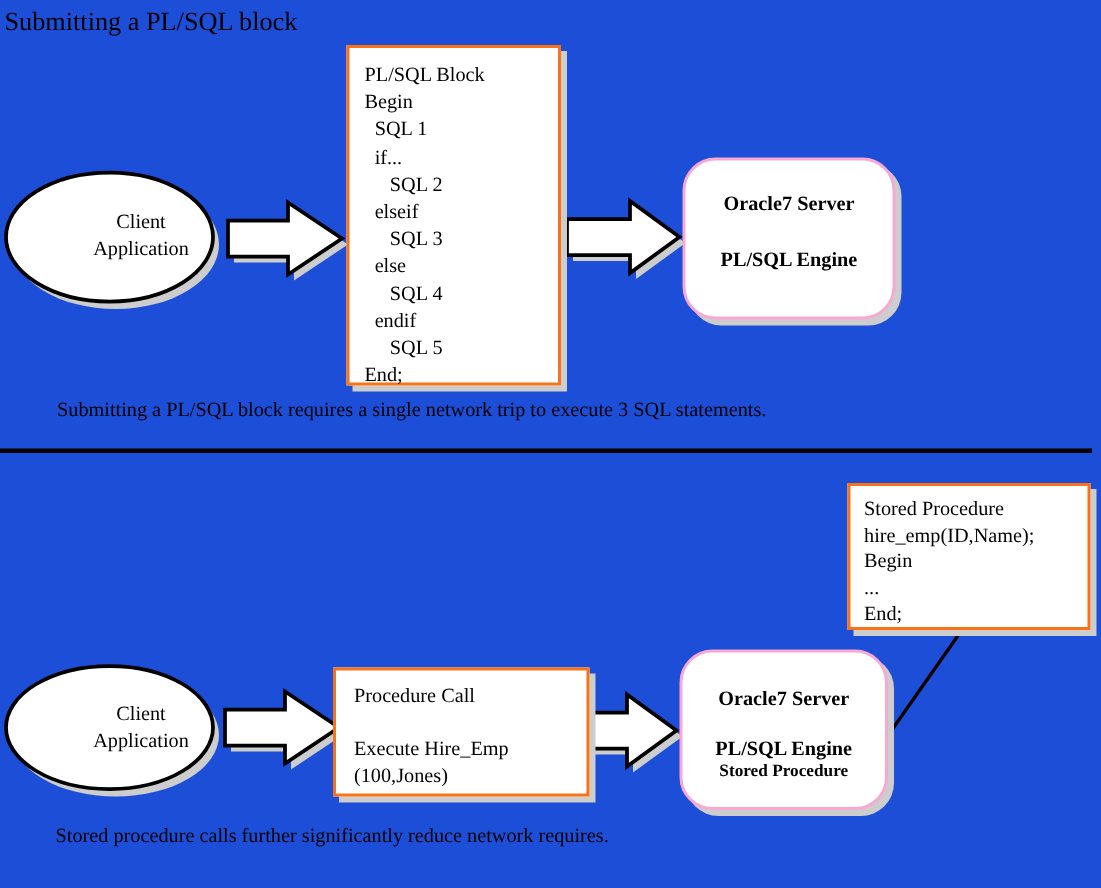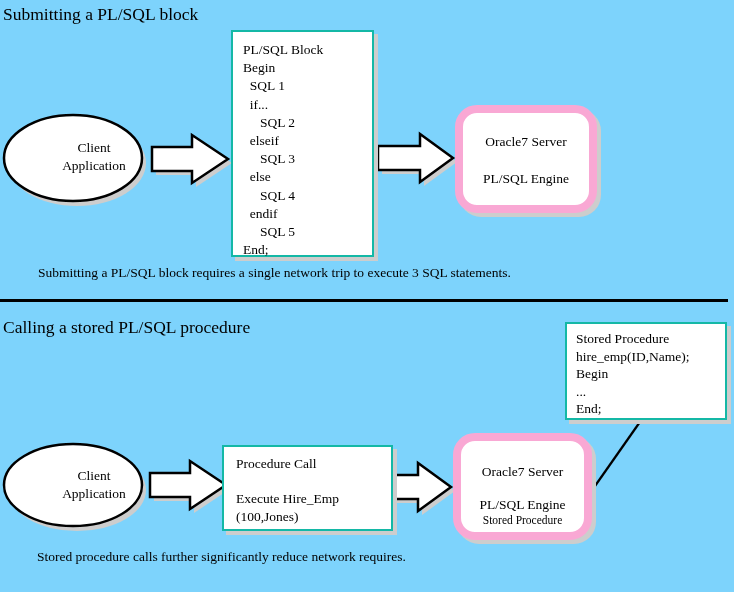--- a/index.html
+++ b/index.html
@@ -1,57 +1,58 @@
 <!DOCTYPE html>
 <html><head>
 <meta charset="utf-8">
 <style>
   html, body { margin: 0; padding: 0; background: #ffffff; }
   .canvas {
     position: relative;
     width: 734px;
     height: 592px;
-    background: #7dd3fc;
+    background: #1d4ed8;
     font-family: "Liberation Serif", serif;
     color: #000000;
     overflow: hidden;
   }
   .layer { position: absolute; left: 0; top: 0; }
   .sec-title {
     position: absolute;
     font-size: 17.5px;
     white-space: nowrap;
   }
   .caption {
     position: absolute;
     font-size: 13.5px;
     white-space: nowrap;
   }
   .rectbox {
     position: absolute;
     box-sizing: border-box;
     background: #ffffff;
-    border: 2px solid #14b8a6;
+    border: 2px solid #f97316;
     box-shadow: 4px 4px 0 #cdcdcd;
   }
   .codetext {
     white-space: pre;
     font-size: 13.5px;
   }
   .roundbox {
     position: absolute;
     box-sizing: border-box;
     background: #ffffff;
-    border: 8px solid #f9a8d4;
+    border: 2px solid #f9a8d4;
     border-radius: 22px;
     box-shadow: 4px 4px 0 #cdcdcd;
     display: flex;
     flex-direction: column;
     align-items: center;
     text-align: center;
+    font-weight: bold;
   }
   .roundbox .ln { font-size: 13.5px; line-height: 17px; }
   .roundbox .ln-small { font-size: 11.5px; line-height: 14px; }
   .ellipse-label {
     position: absolute;
     text-align: center;
     white-space: pre-line;
     font-size: 13.5px;
     line-height: 18px;
     padding-left: 21px;
@@ -117,21 +118,20 @@
 
   <div class="roundbox" style="left:455px; top:105px; width:142px; height:108px; padding-top:20px;">
     <div class="ln">Oracle7 Server</div>
     <div class="ln" style="margin-top:20px;">PL/SQL Engine</div>
   </div>
 
   <div class="caption" style="left:38px; top:265px;">Submitting a PL/SQL block requires a single network trip to execute 3 SQL statements.</div>
 
   <div class="divider"></div>
 
-  <div class="sec-title" style="left:3px; top:317px;">Calling a stored PL/SQL procedure</div>
 
   <div class="rectbox" style="left:565px; top:322px; width:162px; height:98px; padding:6px 0 0 9px;">
     <div class="codetext" style="line-height:17.5px;">Stored Procedure
 hire_emp(ID,Name);
 Begin
 ...
 End;</div>
   </div>
 
   <div class="ellipse-label" style="left:3px; top:467px; width:140px;">Client

